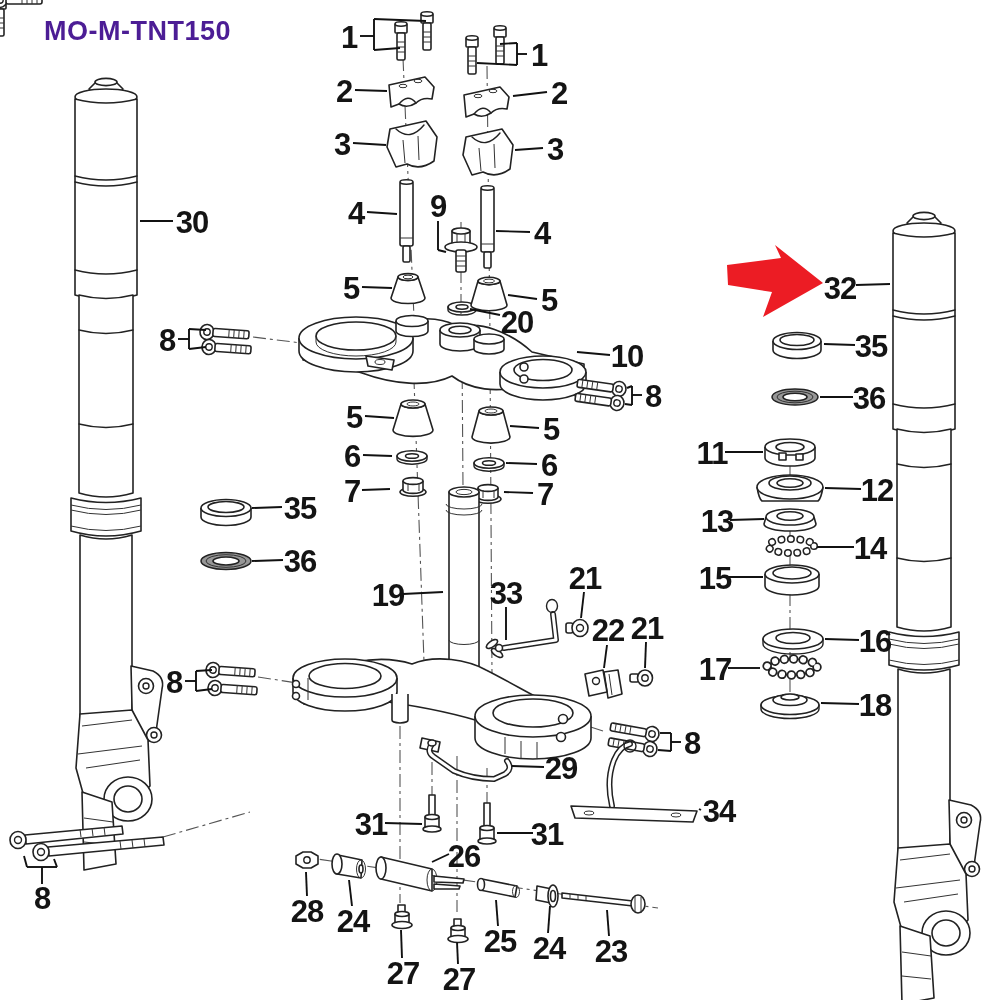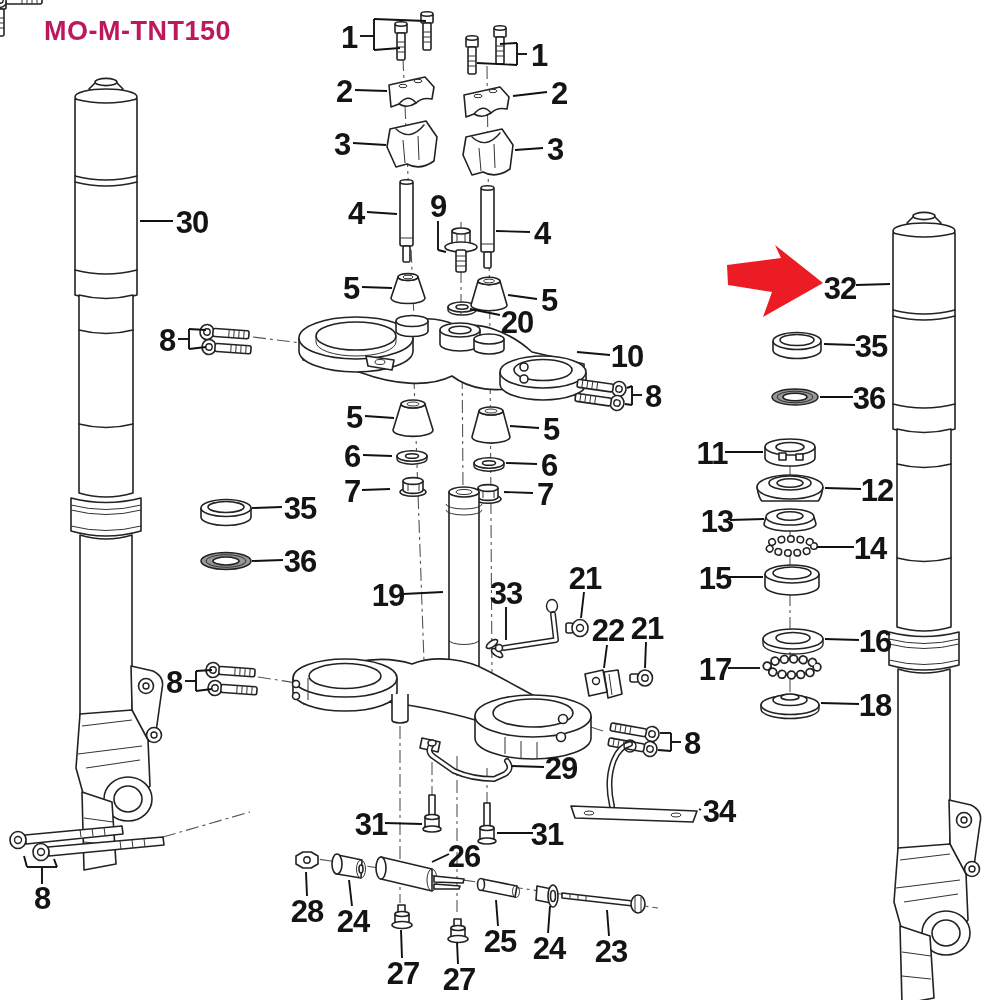--- a/index.html
+++ b/index.html
@@ -18,21 +18,21 @@
           fill:#141414;text-anchor:middle;letter-spacing:-1px;}
   .outl{fill:none;stroke:#222;stroke-width:6;stroke-linecap:round;stroke-linejoin:round;}
   .outw{fill:none;stroke:#fff;stroke-width:3;stroke-linecap:round;stroke-linejoin:round;}
   .balls-d{fill:none;stroke:#222;stroke-linecap:round;}
   .balls-w{fill:none;stroke:#fff;stroke-linecap:round;}
 </style>
 </head>
 <body>
 
 <div id="stage">
-  <div id="diagram-title" style="color: #be185d;">MO-M-TNT150</div>
+  <div id="diagram-title" style="color: #4c1d95;">MO-M-TNT150</div>
 
   <svg width="1000" height="1000" viewBox="0 0 1000 1000">
 
     <g>
       <line class="cl" x1="403" y1="58" x2="414" y2="318"></line>
       <line class="cl" x1="487" y1="66" x2="490" y2="336"></line>
       <line class="cl" x1="461" y1="222" x2="461" y2="316"></line>
       <line class="cl" x1="413" y1="352" x2="424" y2="662"></line>
       <line class="cl" x1="490" y1="357" x2="492" y2="676"></line>
       <line class="cl" x1="462" y1="352" x2="463" y2="488"></line>

